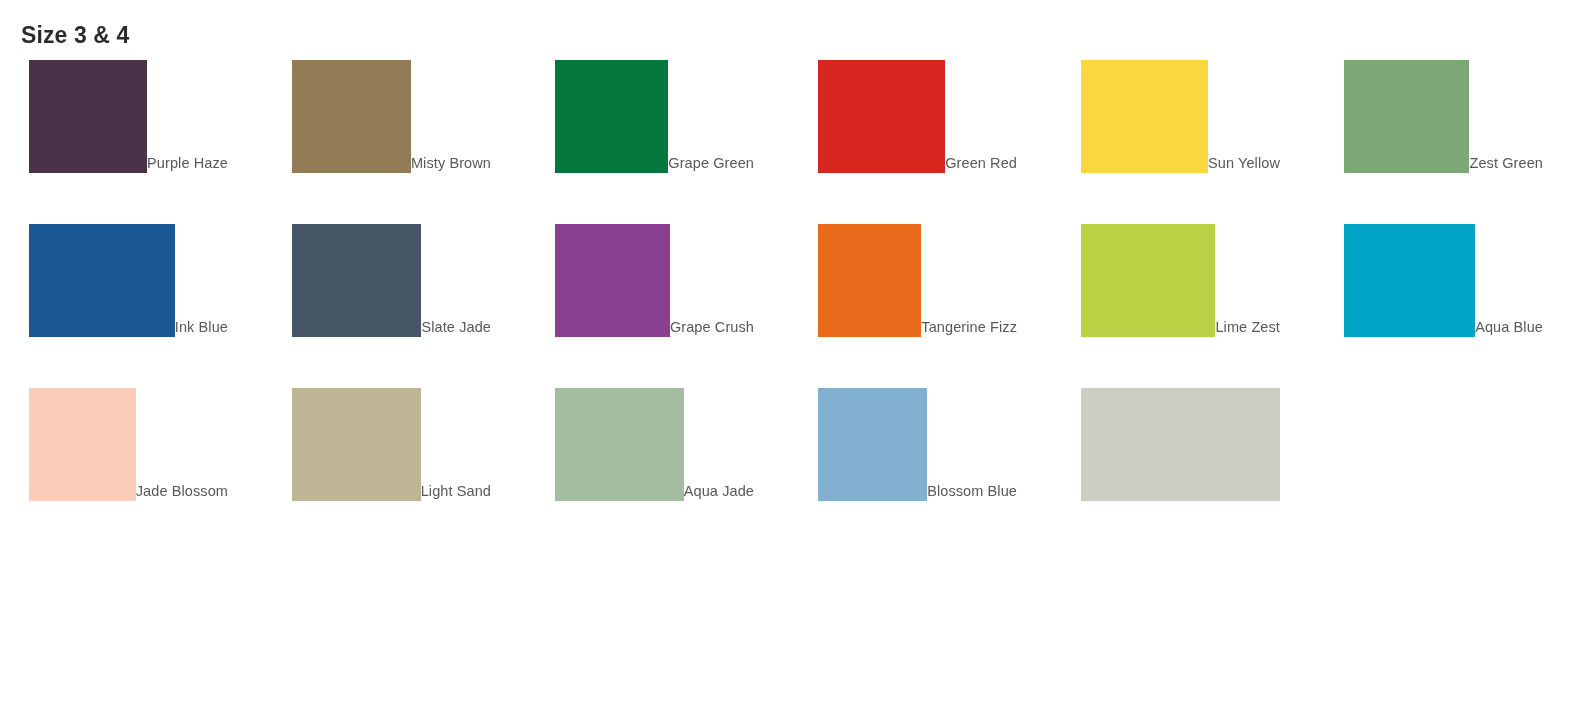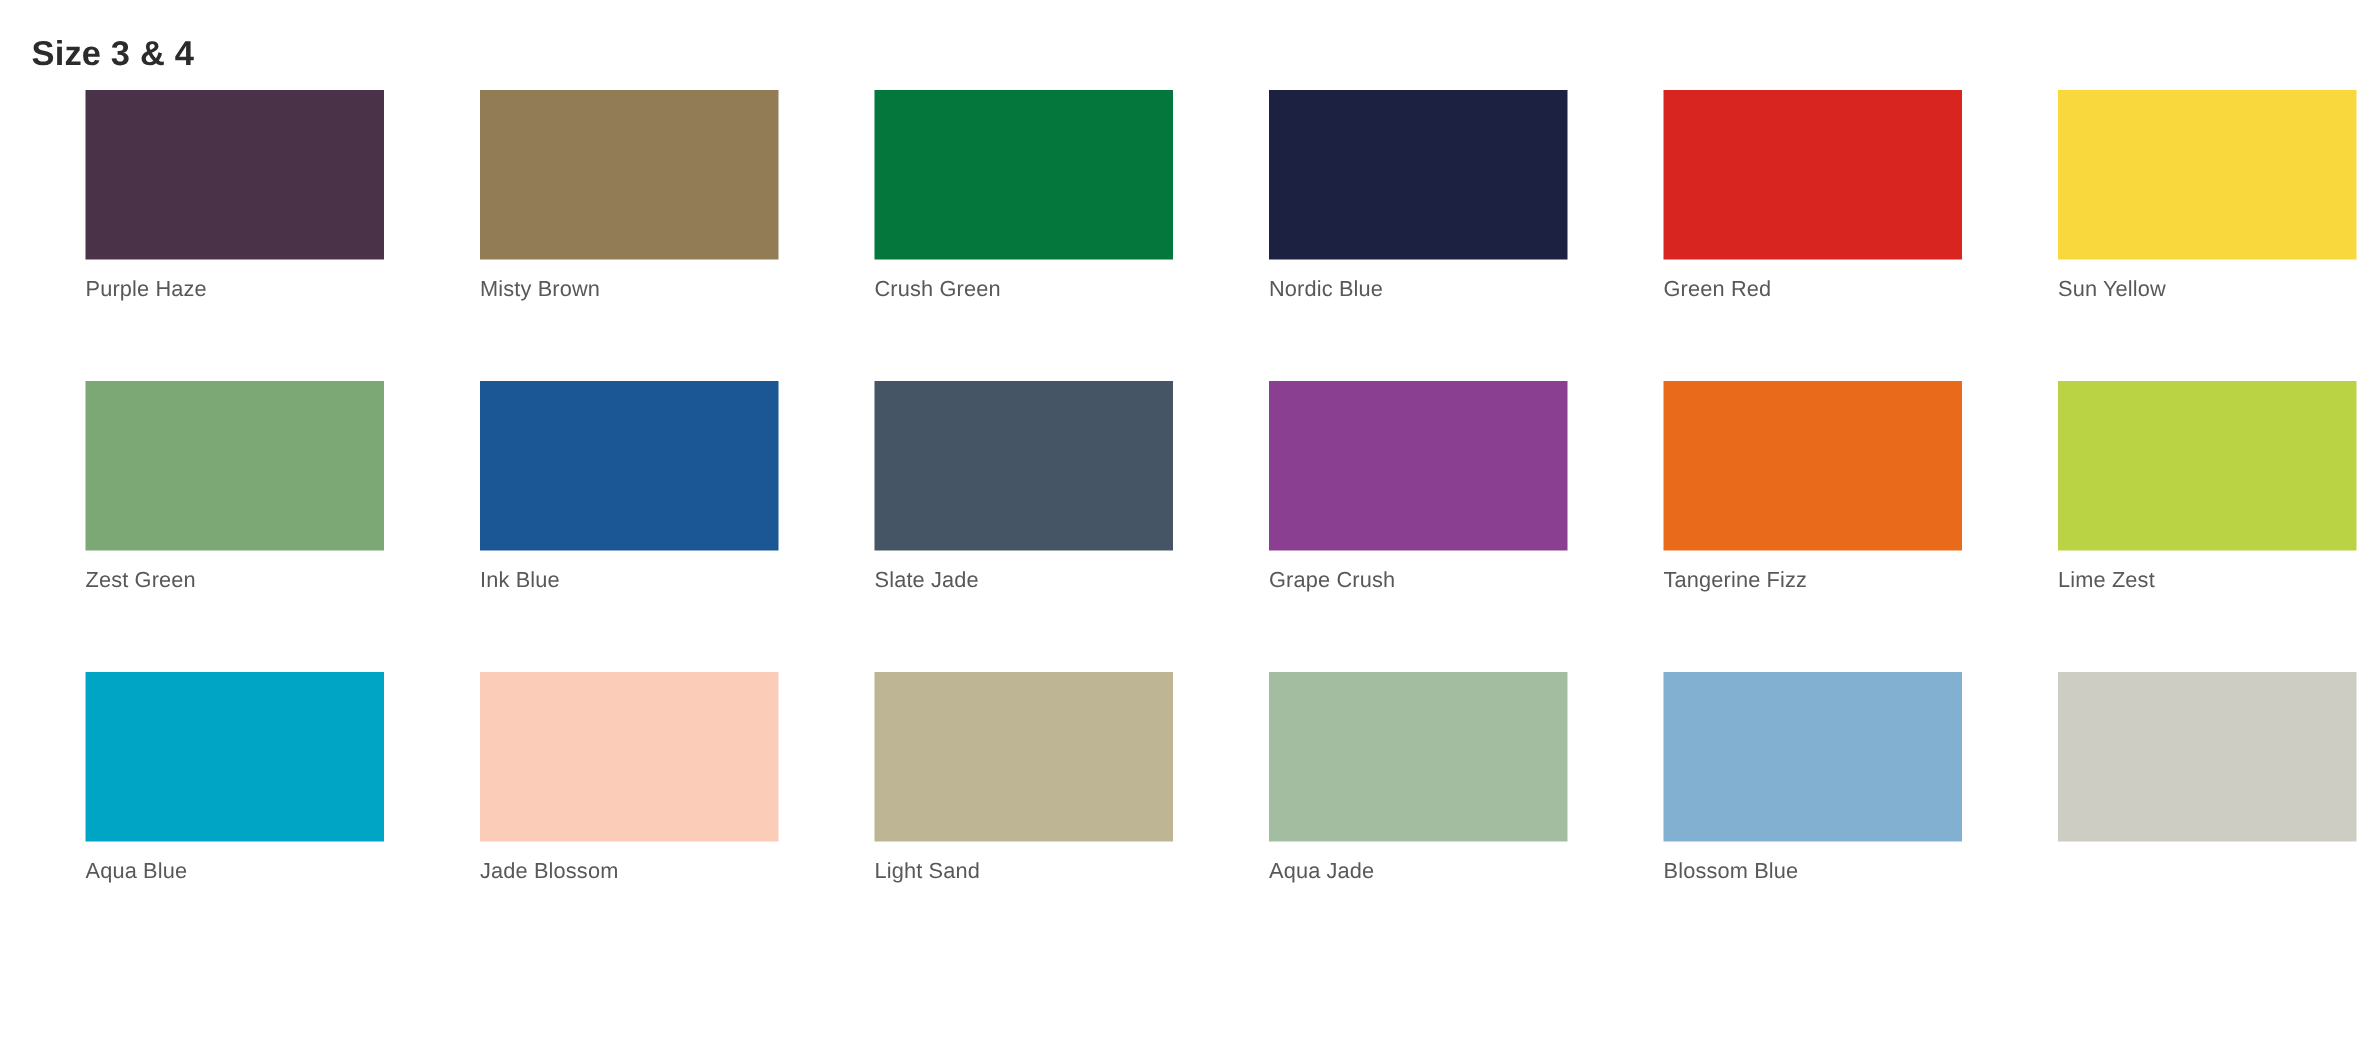--- a/index.html
+++ b/index.html
@@ -39,23 +39,22 @@
     display: grid;
     grid-template-columns: repeat(6, 199px);
     column-gap: 64px;
     row-gap: 51px;
     align-content: start;
     justify-content: start;
   }
   .swatch-cell {
     width: 199px;
     display: flex;
-    flex-direction: column;
-    align-items: flex-start;
-    margin-left: 28px;
+    flex-direction: row;
+    align-items: flex-end;
   }
   .swatch-chip {
     width: 199px;
     height: 113px;
     display: block;
   }
   .swatch-label {
     margin-top: 10px;
     font-size: 14.5px;
     font-weight: normal;
@@ -77,25 +76,21 @@
       <div class="swatch-cell">
         <div class="swatch-chip" style="background-color: rgb(74, 51, 73);"></div>
         <div class="swatch-label">Purple Haze</div>
       </div>
       <div class="swatch-cell">
         <div class="swatch-chip" style="background-color: rgb(145, 124, 85);"></div>
         <div class="swatch-label">Misty Brown</div>
       </div>
       <div class="swatch-cell">
         <div class="swatch-chip" style="background-color: rgb(3, 119, 60);"></div>
-        <div class="swatch-label">Crush Green</div>
-      </div>
-      <div class="swatch-cell">
-        <div class="swatch-chip" style="background-color: rgb(28, 33, 66);"></div>
-        <div class="swatch-label">Nordic Blue</div>
+        <div class="swatch-label">Grape Green</div>
       </div>
       <div class="swatch-cell">
         <div class="swatch-chip" style="background-color: rgb(216, 37, 32);"></div>
         <div class="swatch-label">Green Red</div>
       </div>
       <div class="swatch-cell">
         <div class="swatch-chip" style="background-color: rgb(248, 216, 60);"></div>
         <div class="swatch-label">Sun Yellow</div>
       </div>
       <div class="swatch-cell">

